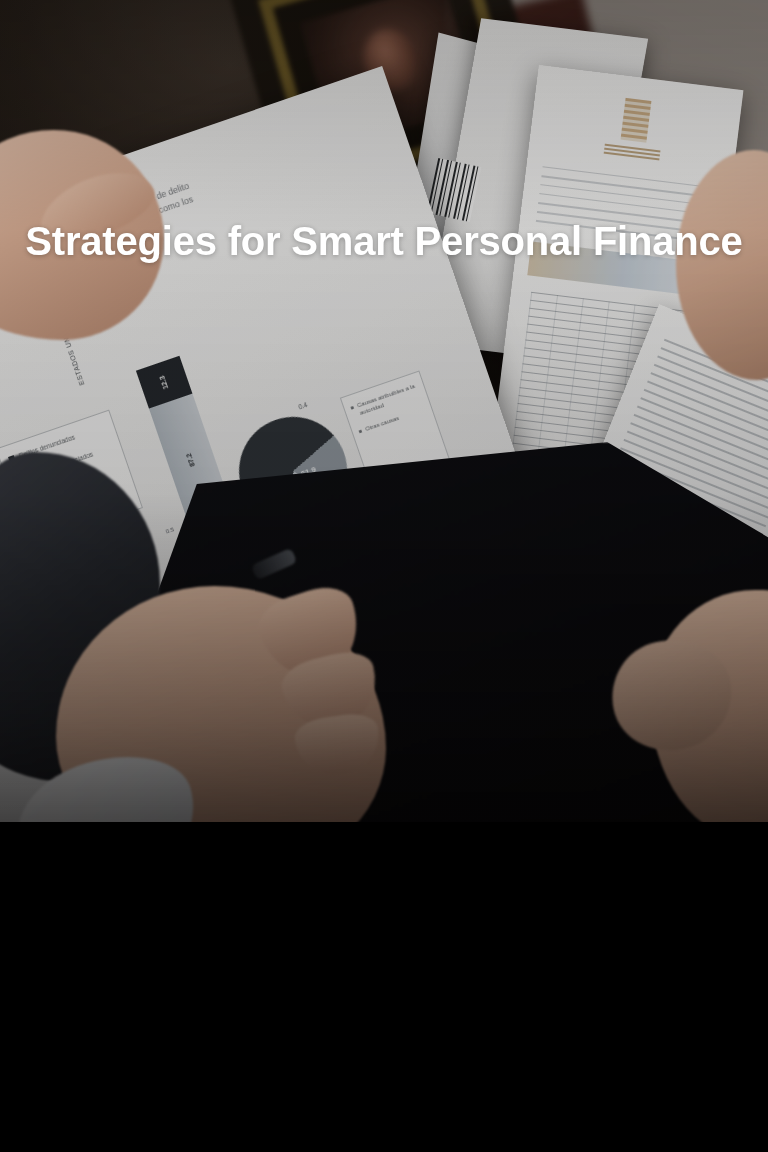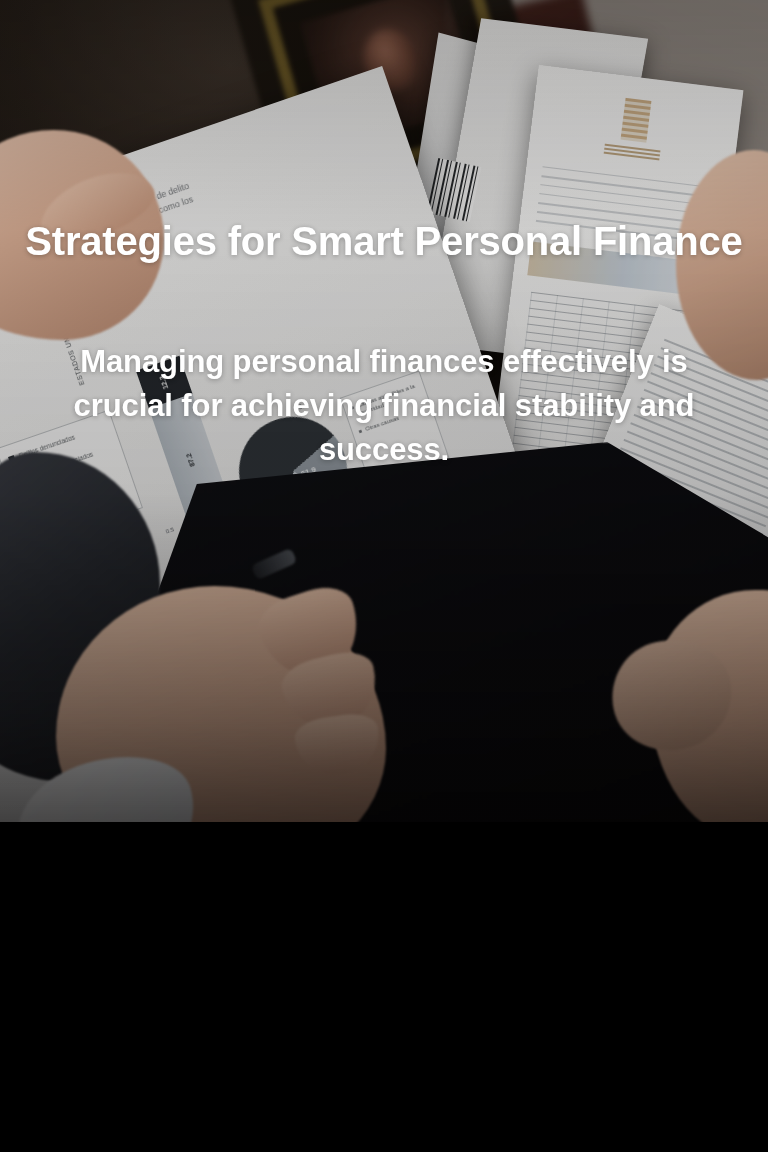--- a/index.html
+++ b/index.html
@@ -718,16 +718,15 @@
     <div class="hand finger-a"></div>
     <div class="hand finger-b"></div>
     <div class="hand finger-c"></div>
     <div class="hand cuff"></div>
 
     <div class="overlay-dark"></div>
   </div>
 
   <div class="content">
     <h1 class="headline">Strategies for Smart Personal Finance</h1>
-    <p class="subtext">Managing personal finances effectively is crucial for achieving financial stability and success.</p>
   </div>
 
 </div>
 
 </body></html>

